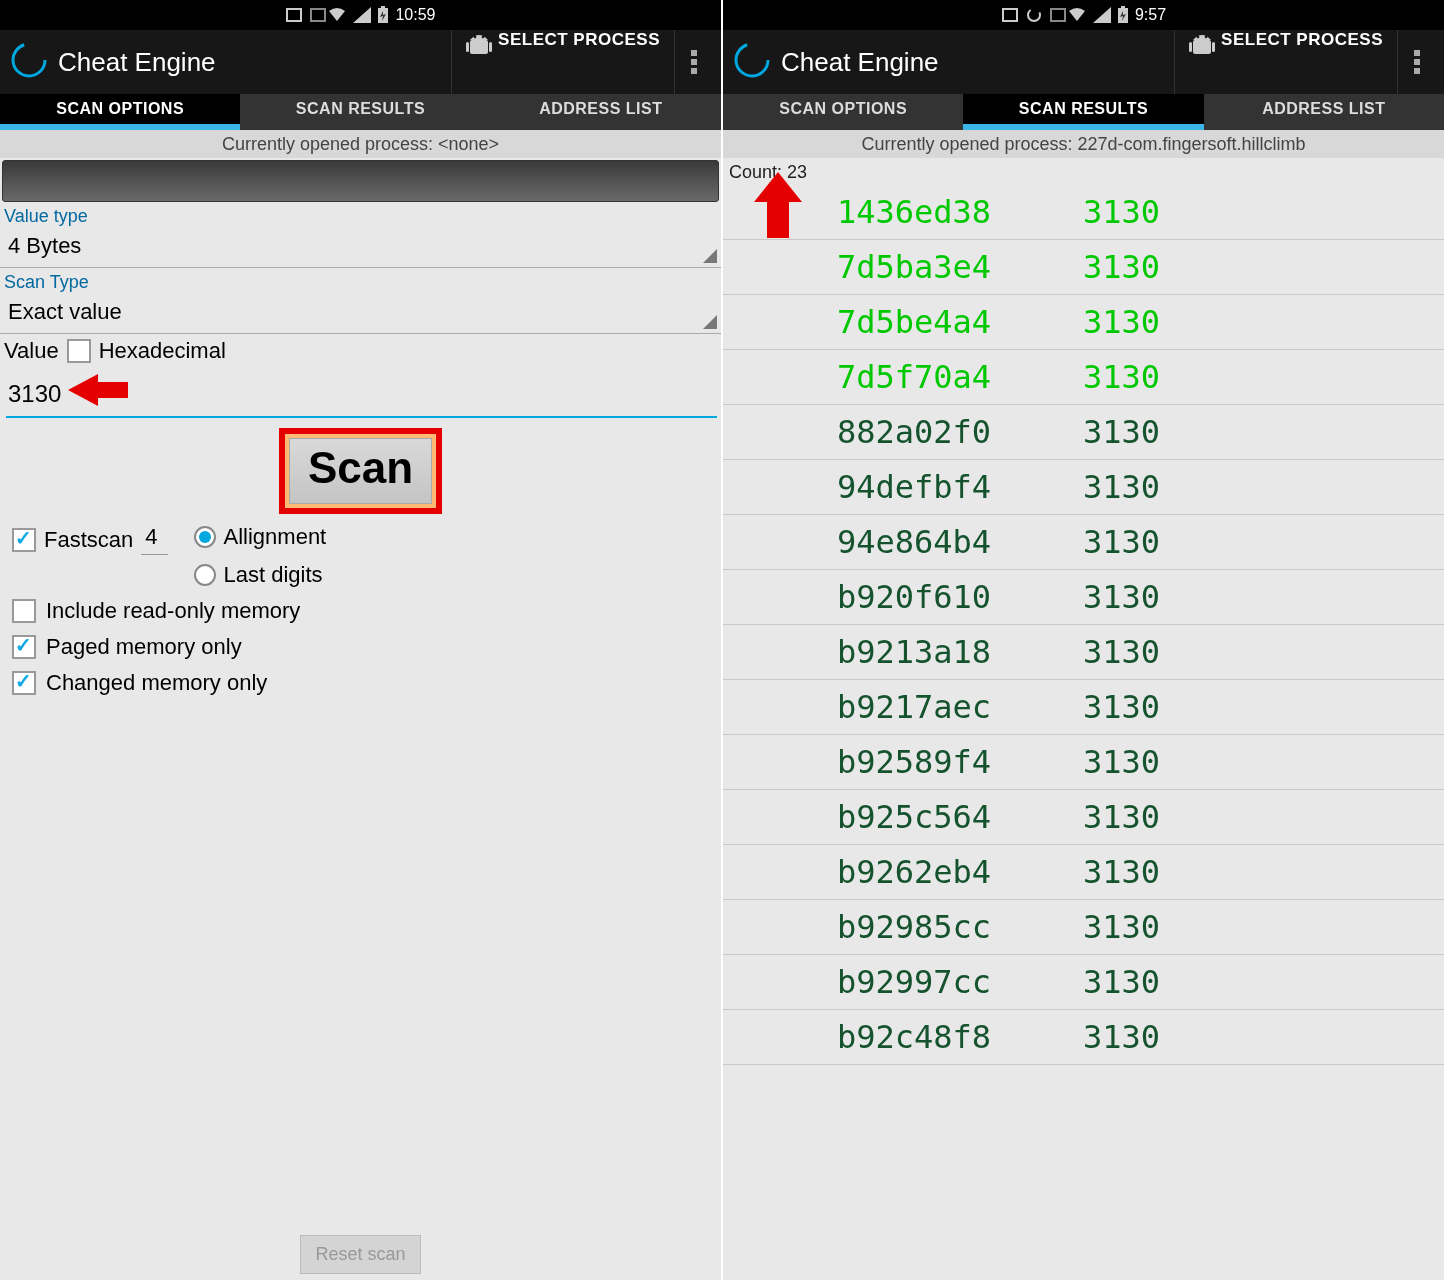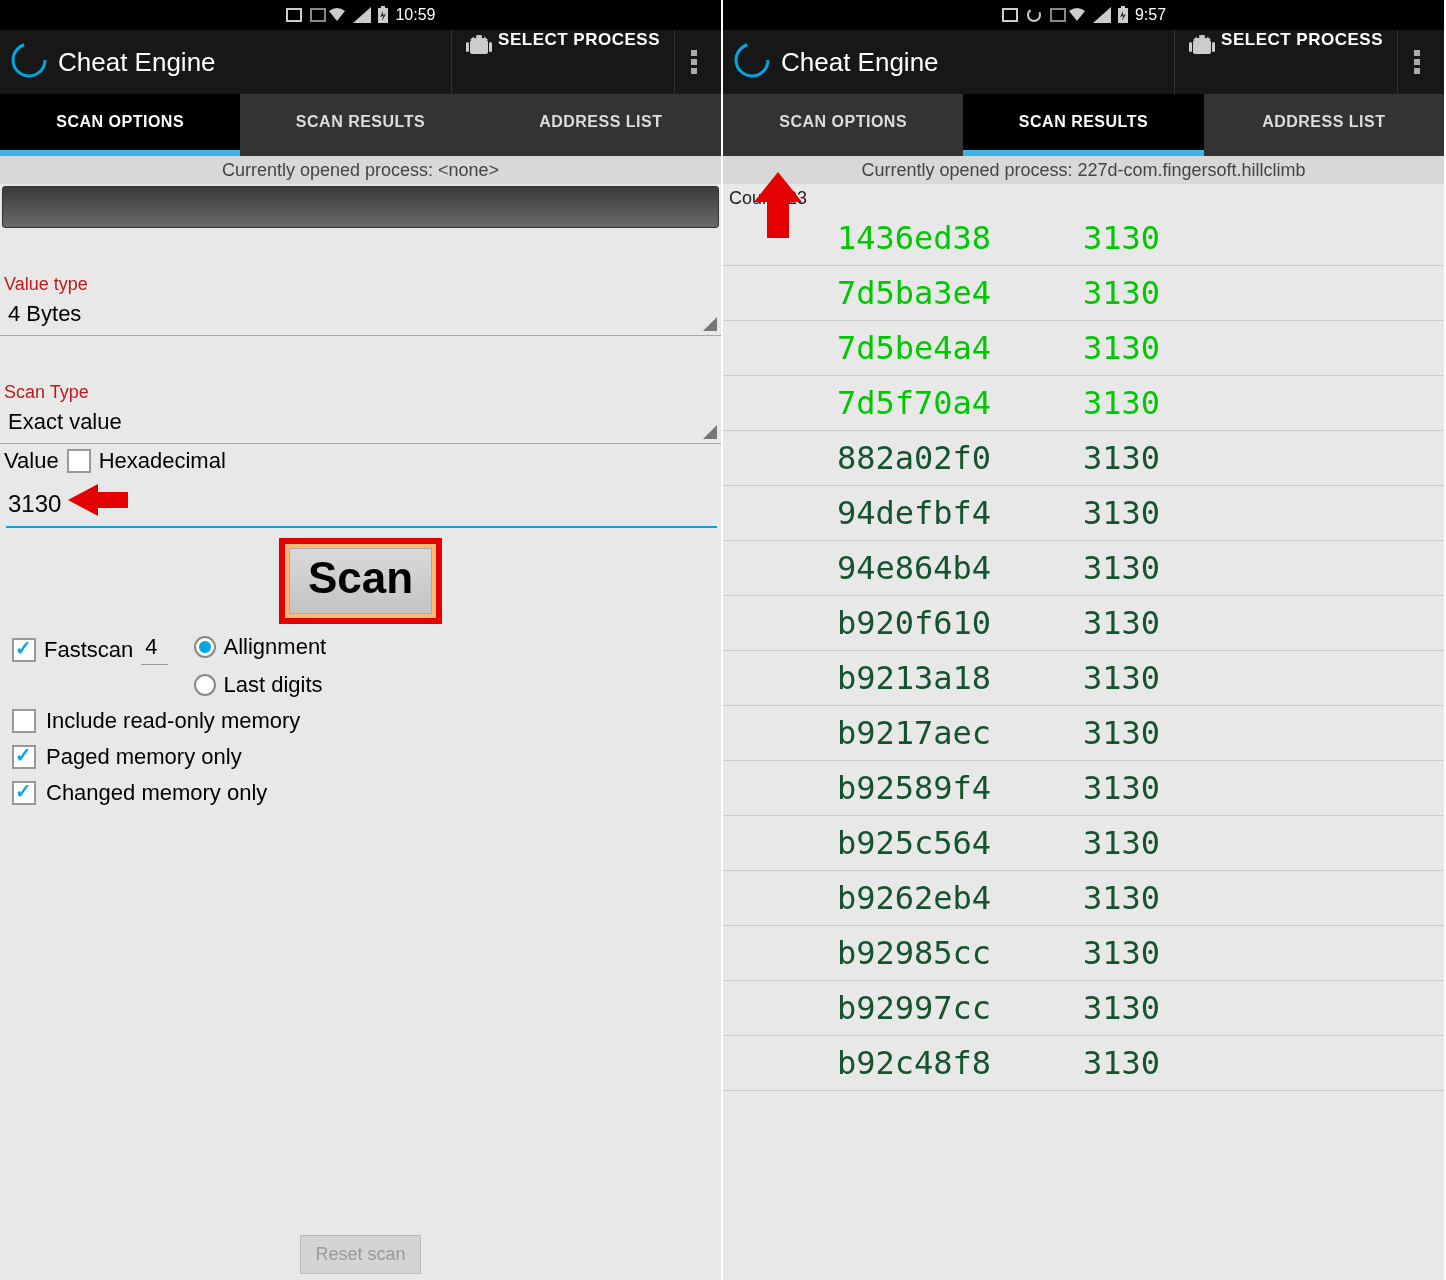--- a/index.html
+++ b/index.html
@@ -45,21 +45,21 @@
   .titlebar .title { font-size:26px; font-weight:400; margin-left:8px; flex:1; }
   .titlebar .select-process {
     display:flex; gap:6px;
     font-size:17px; font-weight:bold; letter-spacing:0.5px;
     border-left:1px solid #333; border-right:1px solid #333;
     height:100%; padding:0 14px;
   }
   .titlebar .overflow { padding:0 16px; height:100%; display:flex; align-items:center; }
   
   .tabs {
-    height:62px;
+    height:36px;
     background:#000000;
     display:flex;
     color:#fff;
   }
   .tab {
     flex:1;
     display:flex;
     align-items:center;
     justify-content:center;
     font-size:16px;
@@ -82,21 +82,21 @@
   }
   
   .content-left { flex:1; background:#e8e8e8; position:relative; }
   .big-input {
     height:42px;
     margin:2px 2px 0 2px;
     background:linear-gradient(#3a3a3a,#6a6a6a);
     border:1px solid #333;
     border-radius:3px;
   }
-  .field-label { font-size:18px; color:#b91c1c; padding:4px 4px 2px 4px;margin-top:42px; }
+  .field-label { font-size:18px; color:#0369a1; padding:4px 4px 2px 4px; }
   .spinner {
     background:#e8e8e8;
     padding:4px 4px 8px 8px;
     font-size:22px;
     color:#000;
     position:relative;
     border-bottom:1px solid #aaa;
   }
   .spinner::after {
     content:"";

